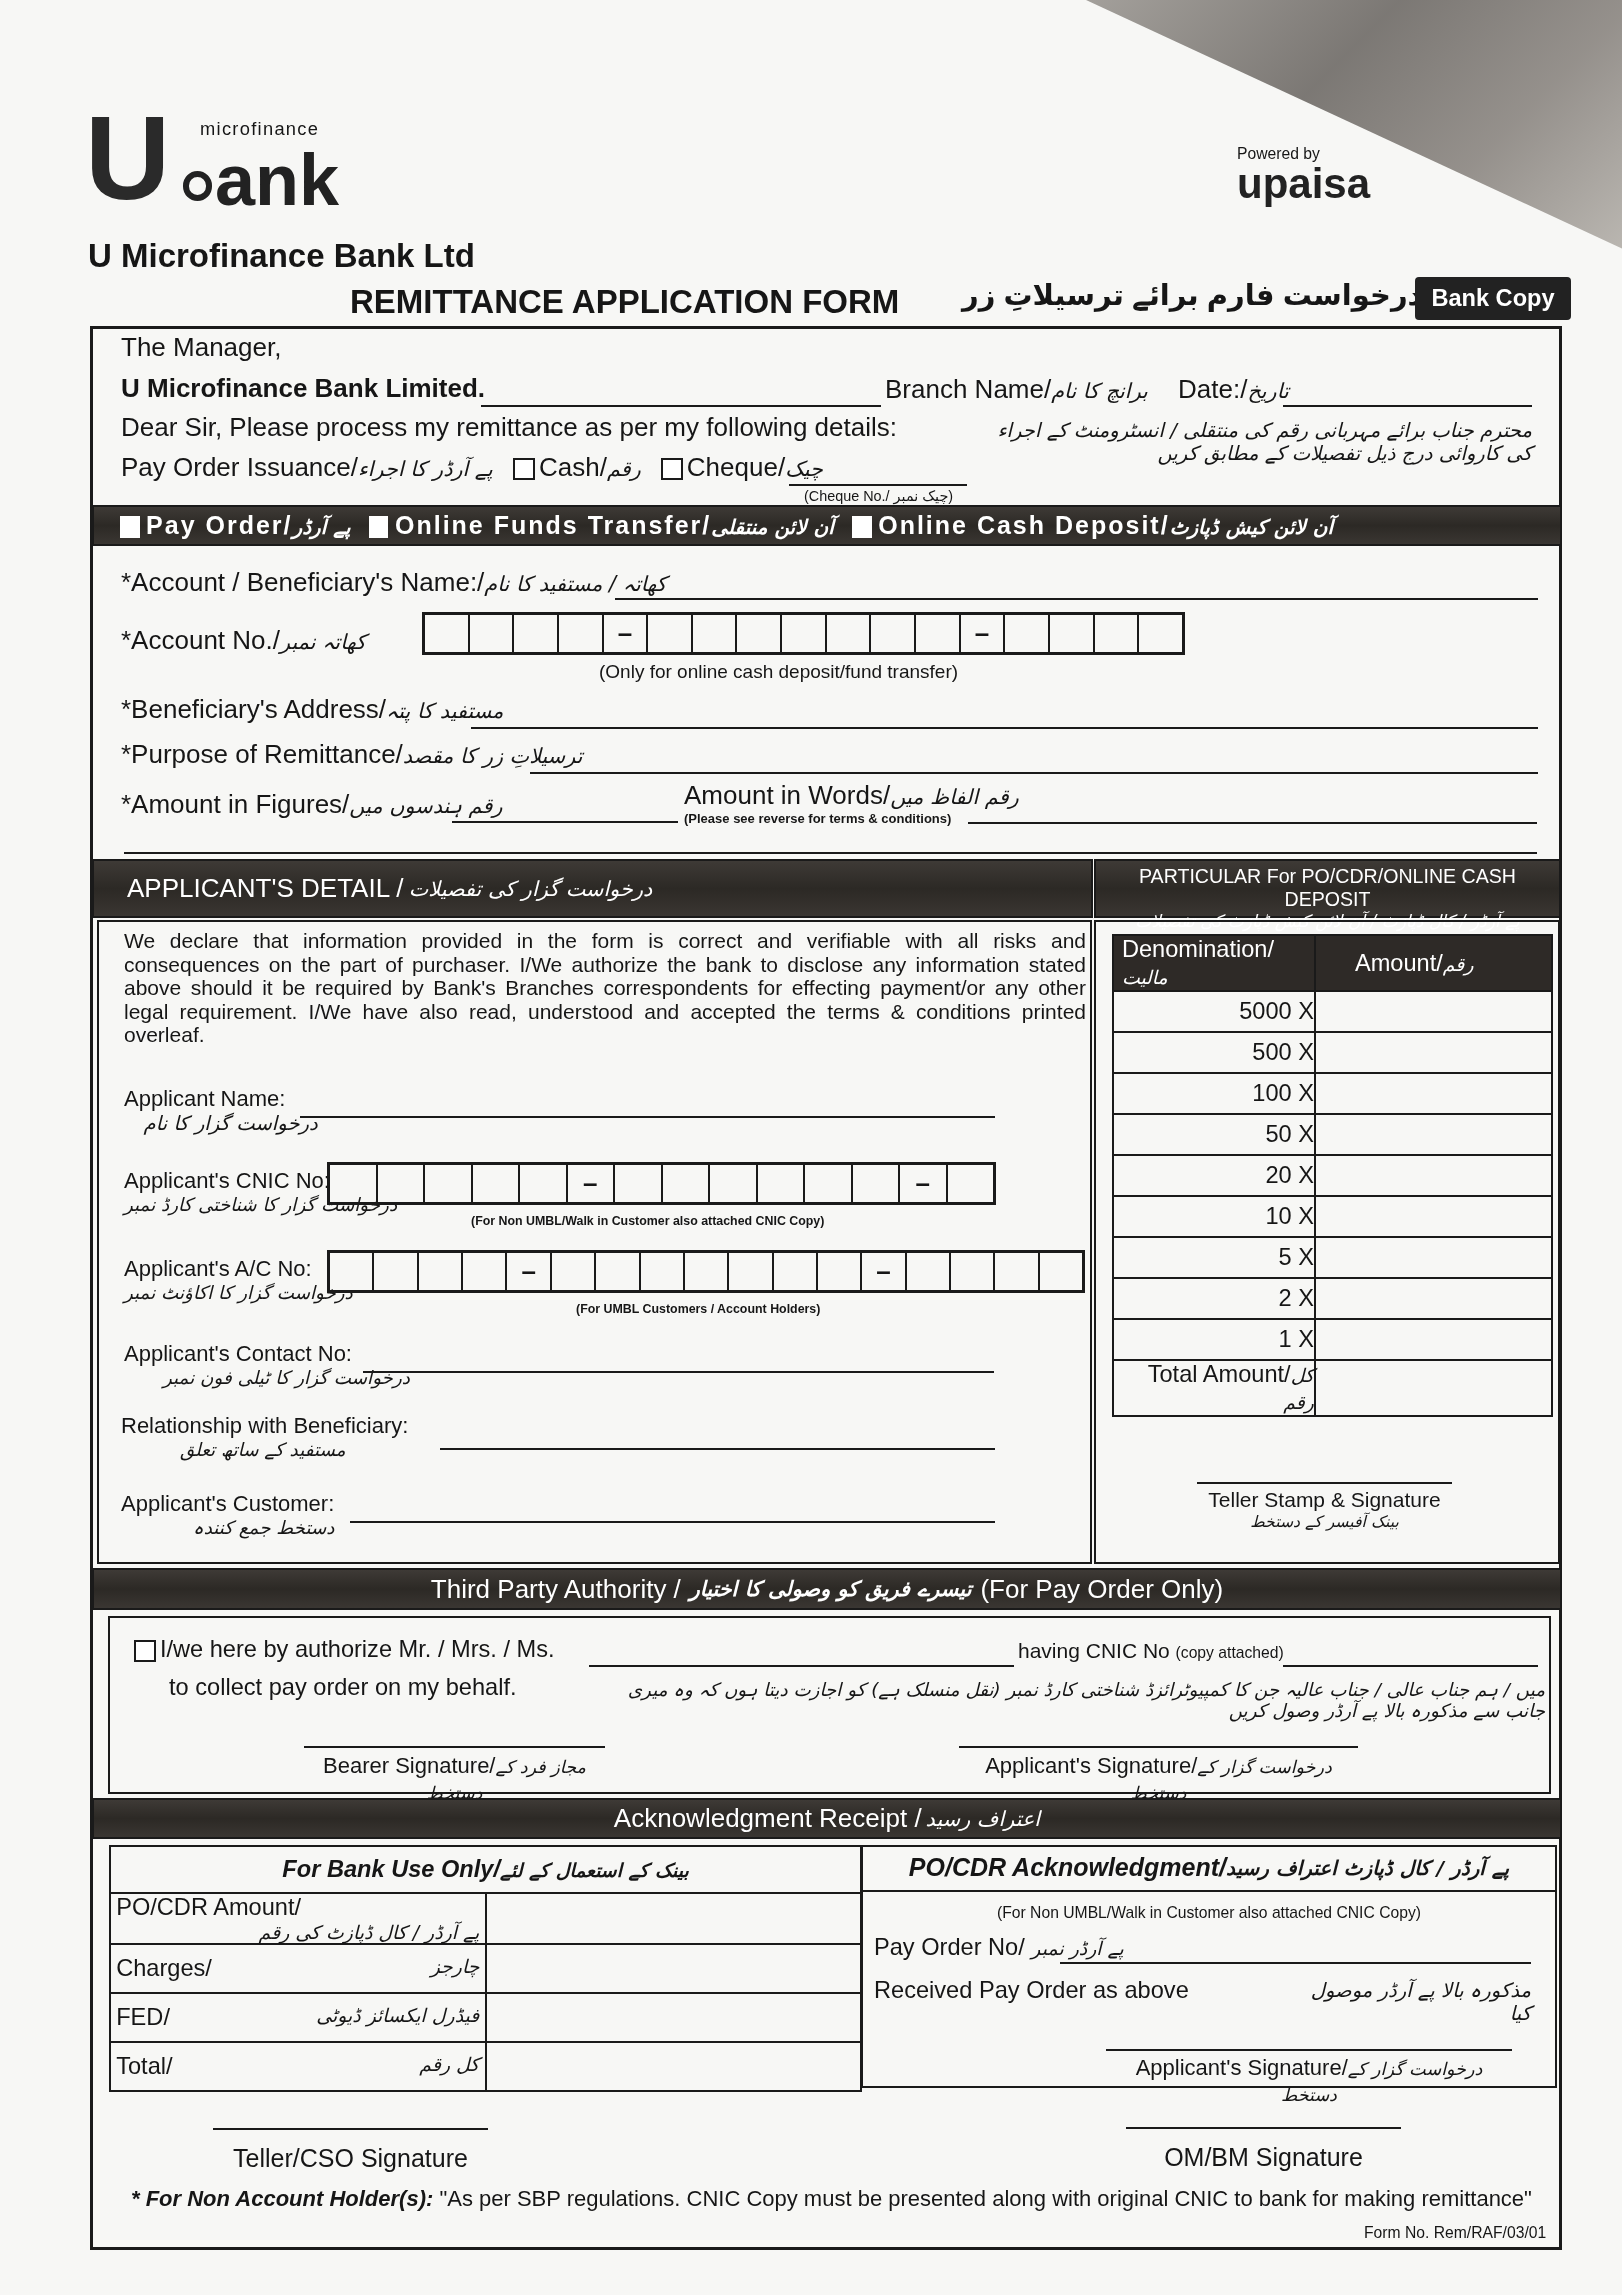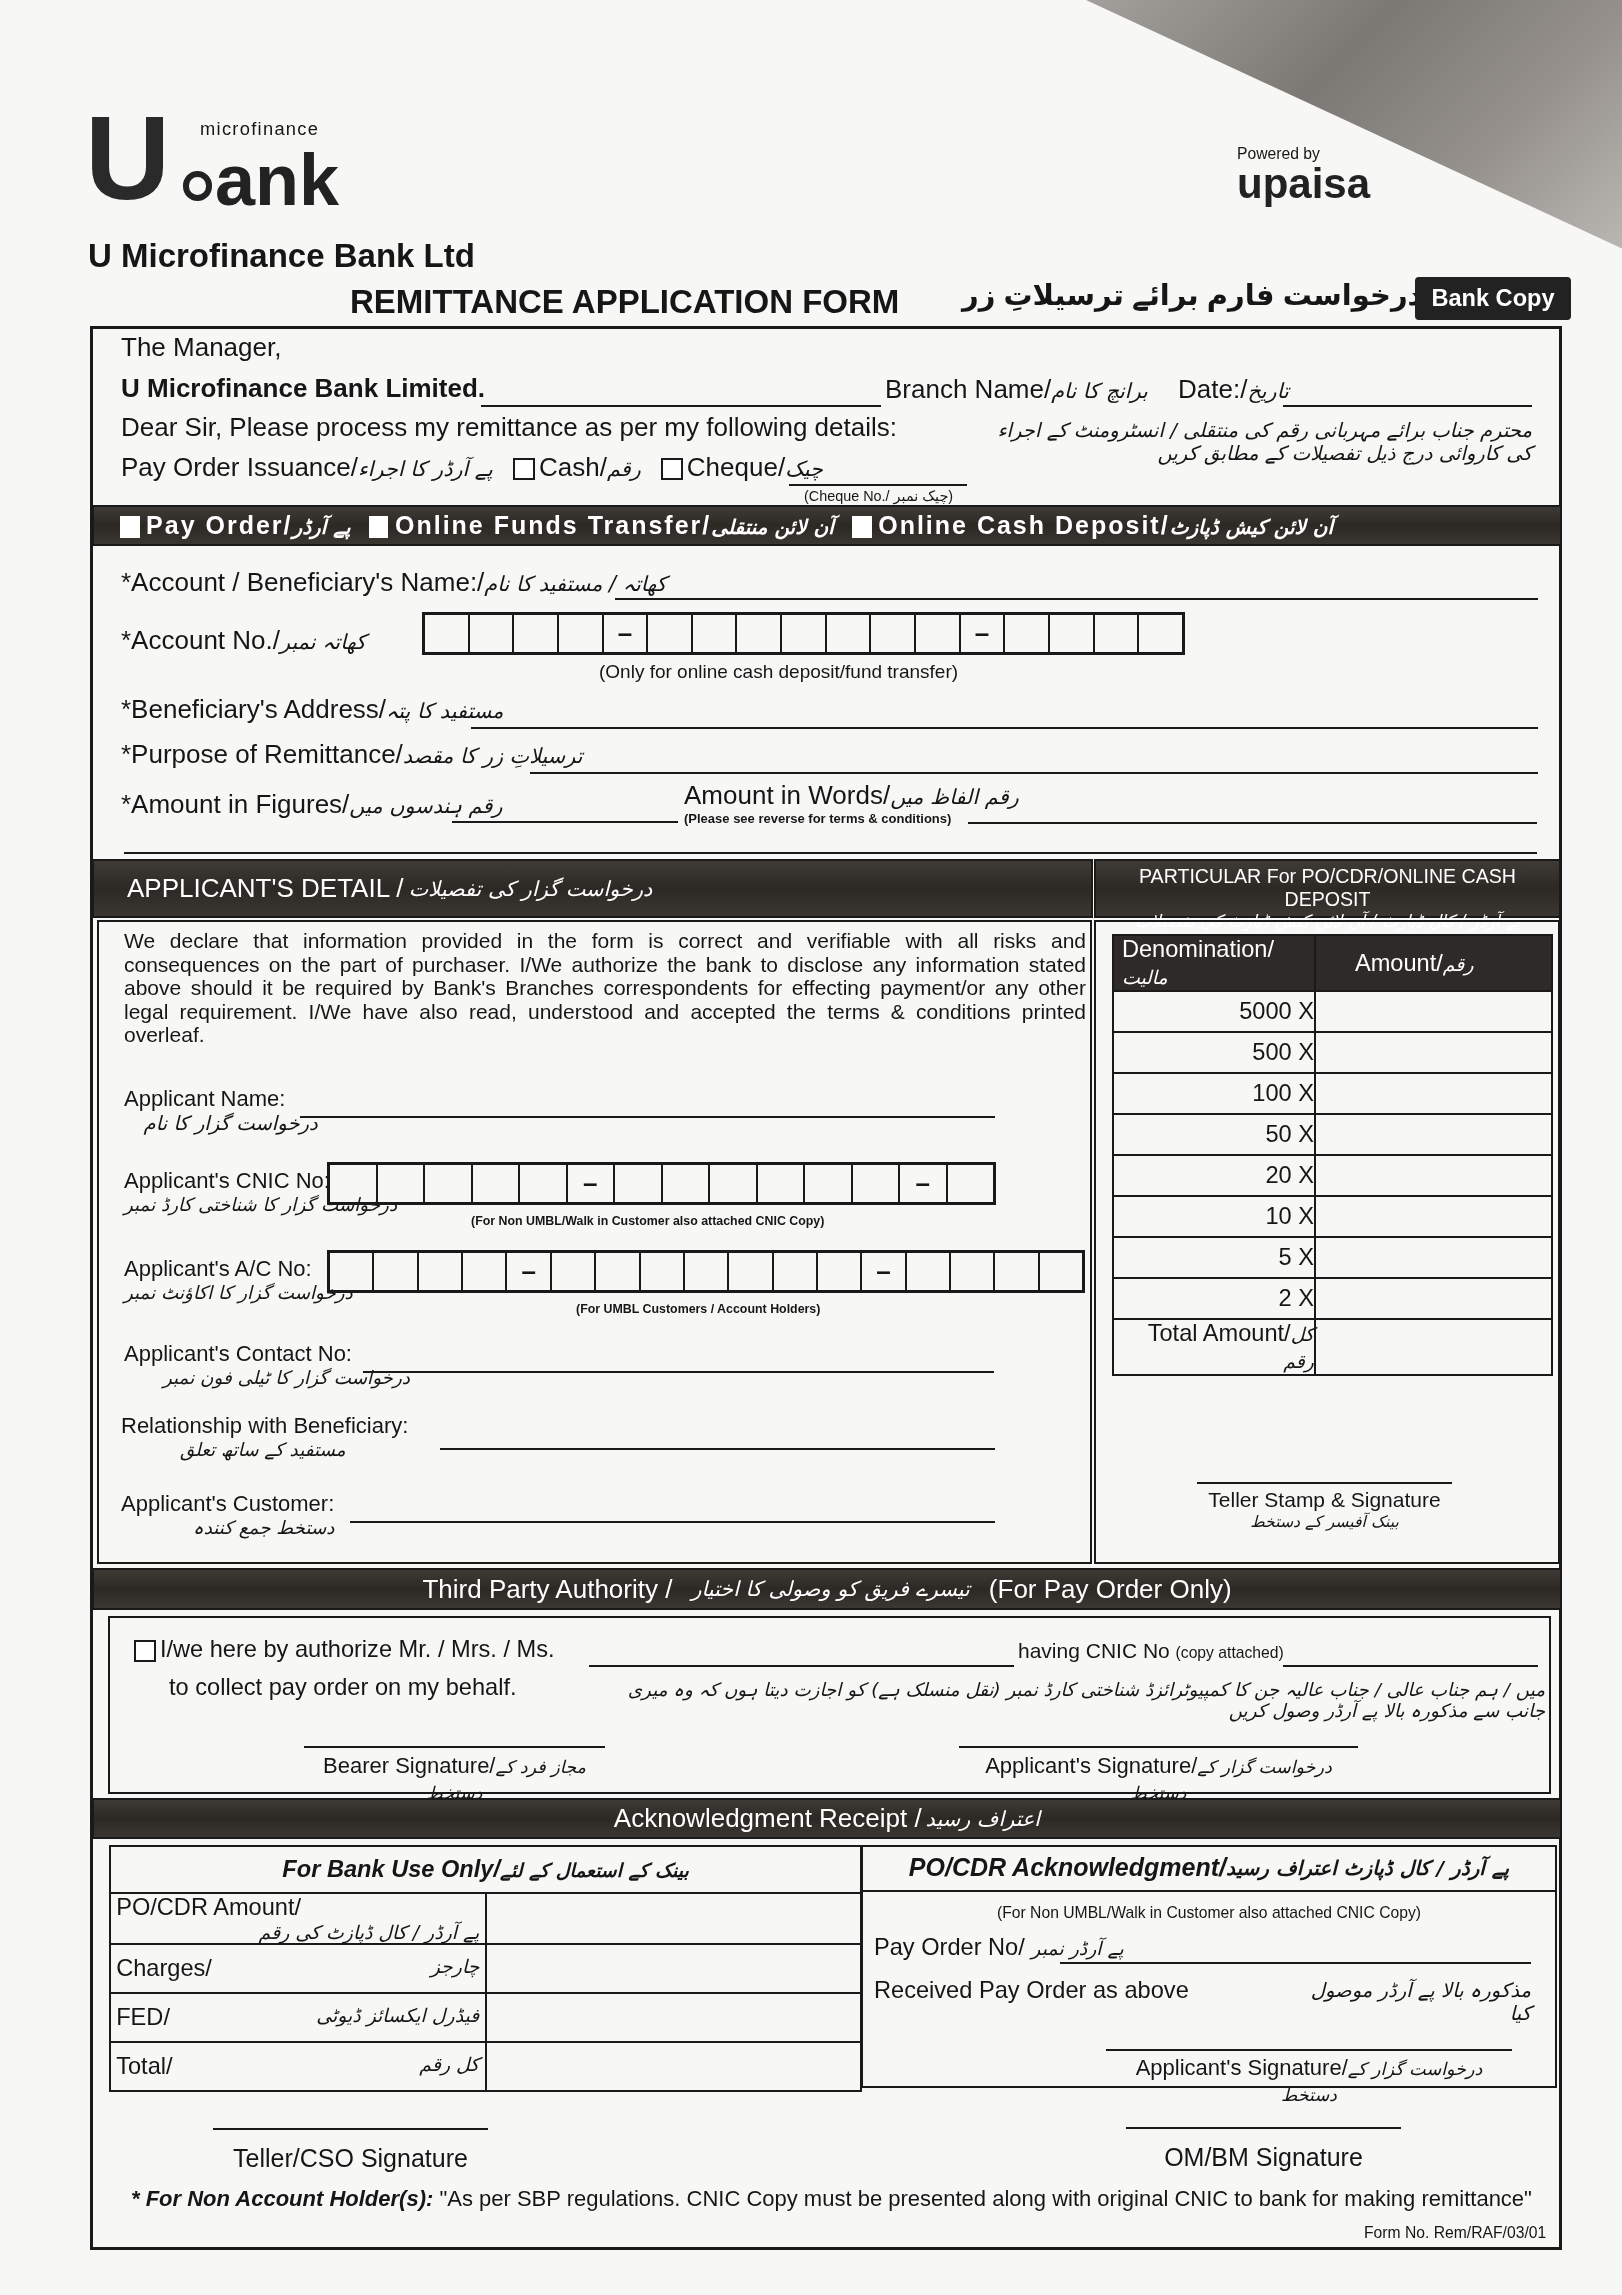--- a/index.html
+++ b/index.html
@@ -237,34 +237,38 @@
         </tr>
         <tr>
           <td>5 X</td>
           <td></td>
         </tr>
         <tr>
           <td>2 X</td>
           <td></td>
         </tr>
         <tr>
+          <td>1 X</td>
+          <td></td>
+        </tr>
+        <tr>
           <td style="padding-left:5.2px;"><span>Total Amount/</span><span class="urdu">کل رقم</span></td>
           <td></td>
         </tr>
       </tbody>
   </table>
 </div>
 <div class="abs" style="left:1197px; top:1482px; width:255px; border-top:2.6px solid #1a1a1a; text-align:center; padding-top:3.9px;">
   <div style="font-size:21px;">Teller Stamp &amp; Signature</div>
   <div class="urdu" style="font-size:15.7px;">بینک آفیسر کے دستخط</div>
 </div>
 
 <div class="abs dark-bar" style="left:92px; top:1568px; width:1470px; height:42px; display:flex; align-items:center; justify-content:center; font-size:26px;">
   <span>Third Party Authority / </span>
-    <span class="urdu" style="margin:0 19px;">تیسرے فریق کو وصولی کا اختیار</span>
+    <span class="urdu" style="margin:0 9px;font-weight:bold;">تیسرے فریق کو وصولی کا اختیار</span>
     <span>(For Pay Order Only)</span>
 </div>
 <div class="abs" style="left:108px; top:1616px; width:1443px; height:178px; border:2.6px solid #1a1a1a;"></div>
 <div class="abs" style="left:134px; top:1636px; font-size:23.6px;">
   <span class="cb"></span><span>I/we here by authorize Mr. / Mrs. / Ms.</span>
 </div>
 <div class="abs line" style="left:589px; top:1639px; width:425px; height:27.5px;"></div>
 <div class="abs" style="left:1018px; top:1639px; font-size:21px;"><span>having CNIC No</span> <span style="font-size:15.7px;">(copy attached)</span></div>
 <div class="abs line" style="left:1283px; top:1639px; width:255px; height:27.5px;"></div>
 <div class="abs" style="left:169px; top:1674px; font-size:23.6px;">to collect pay order on my behalf.</div>

